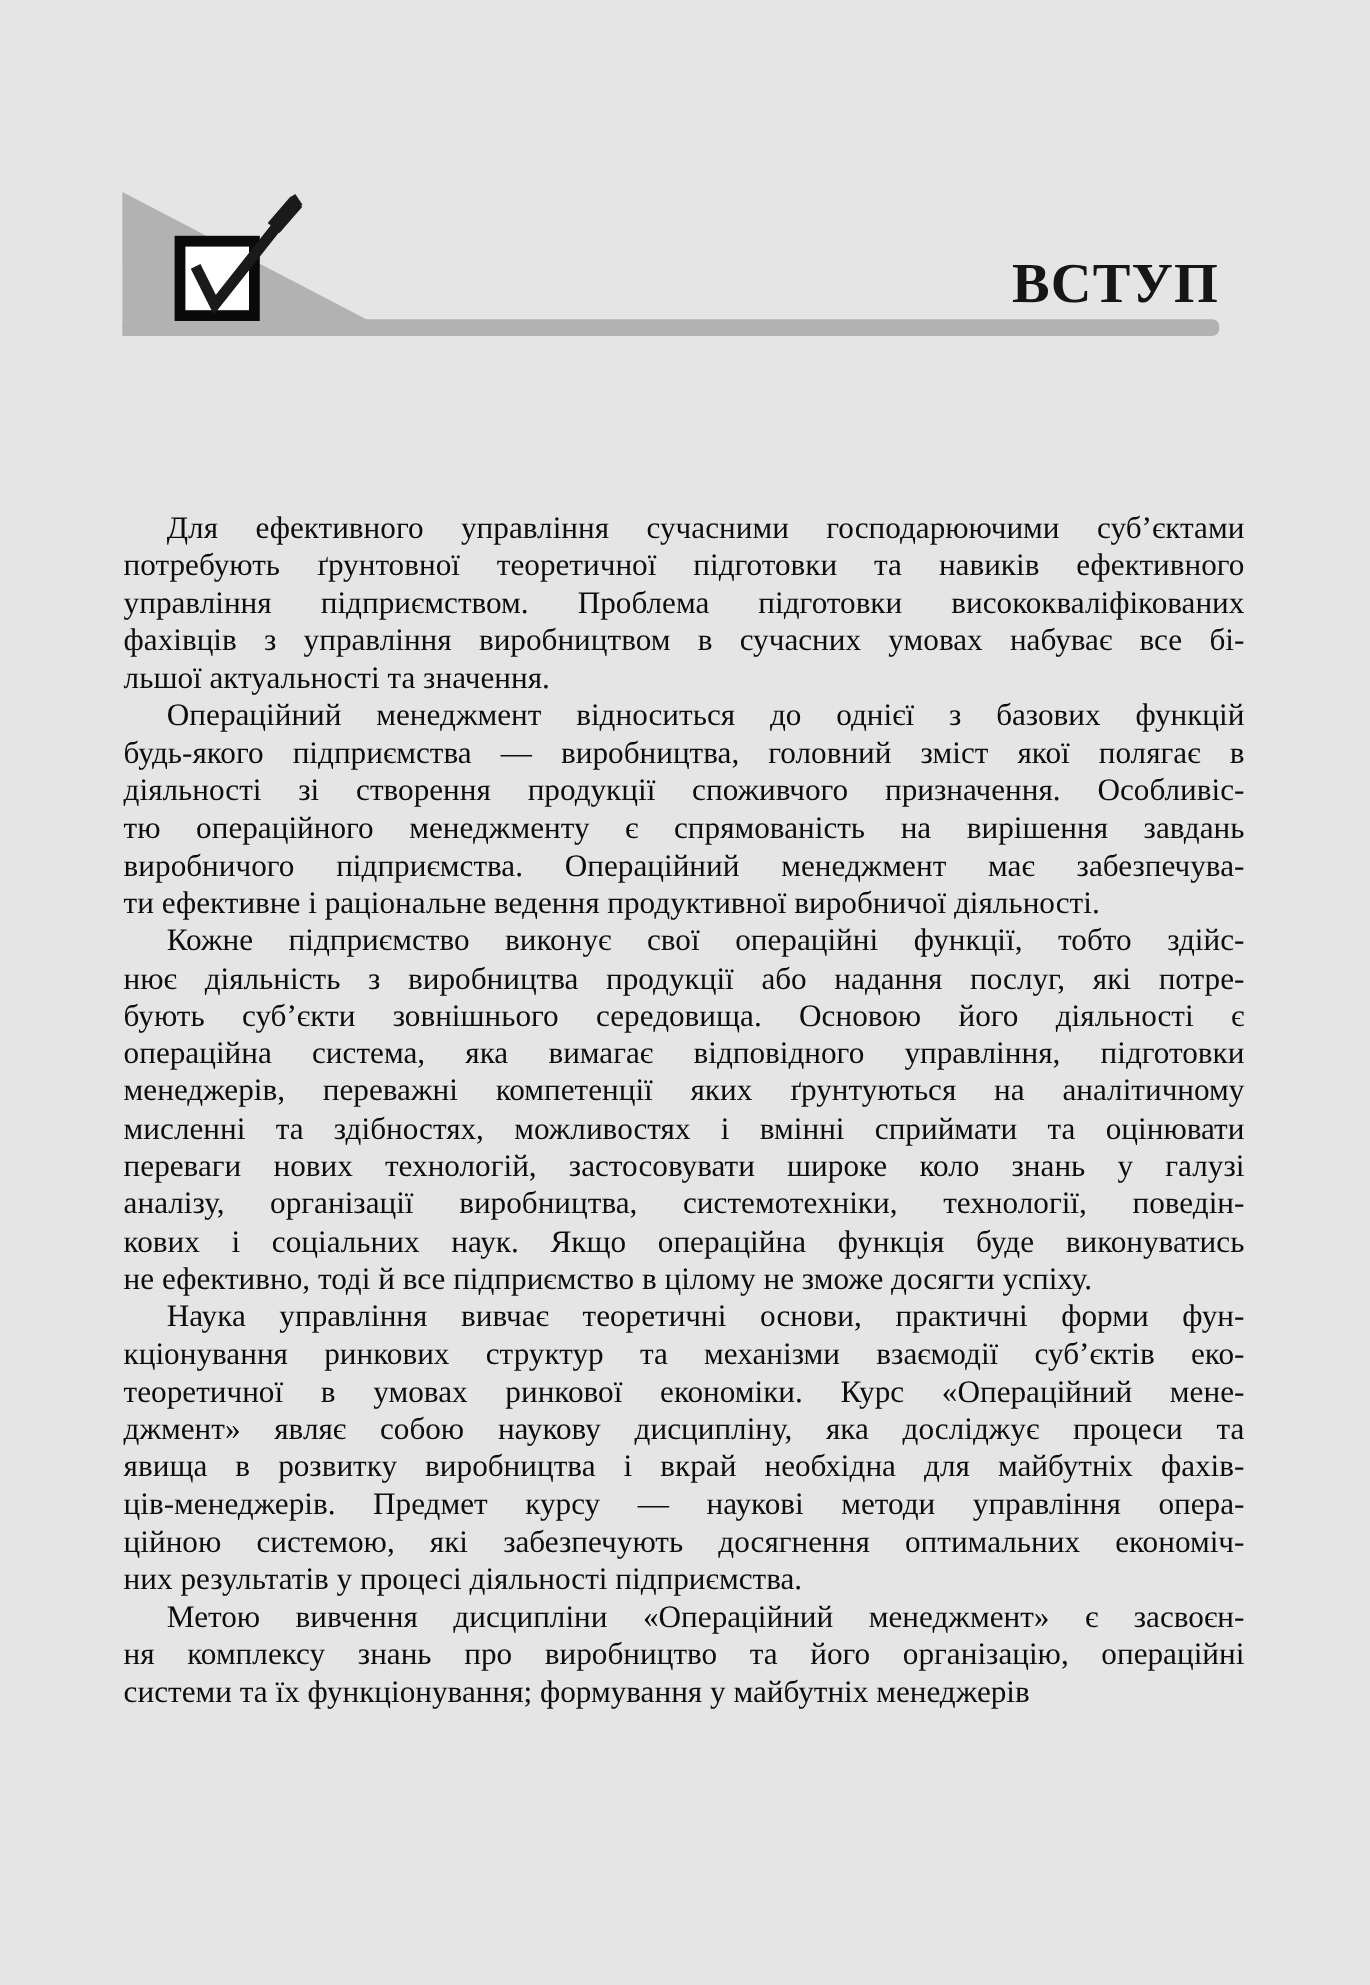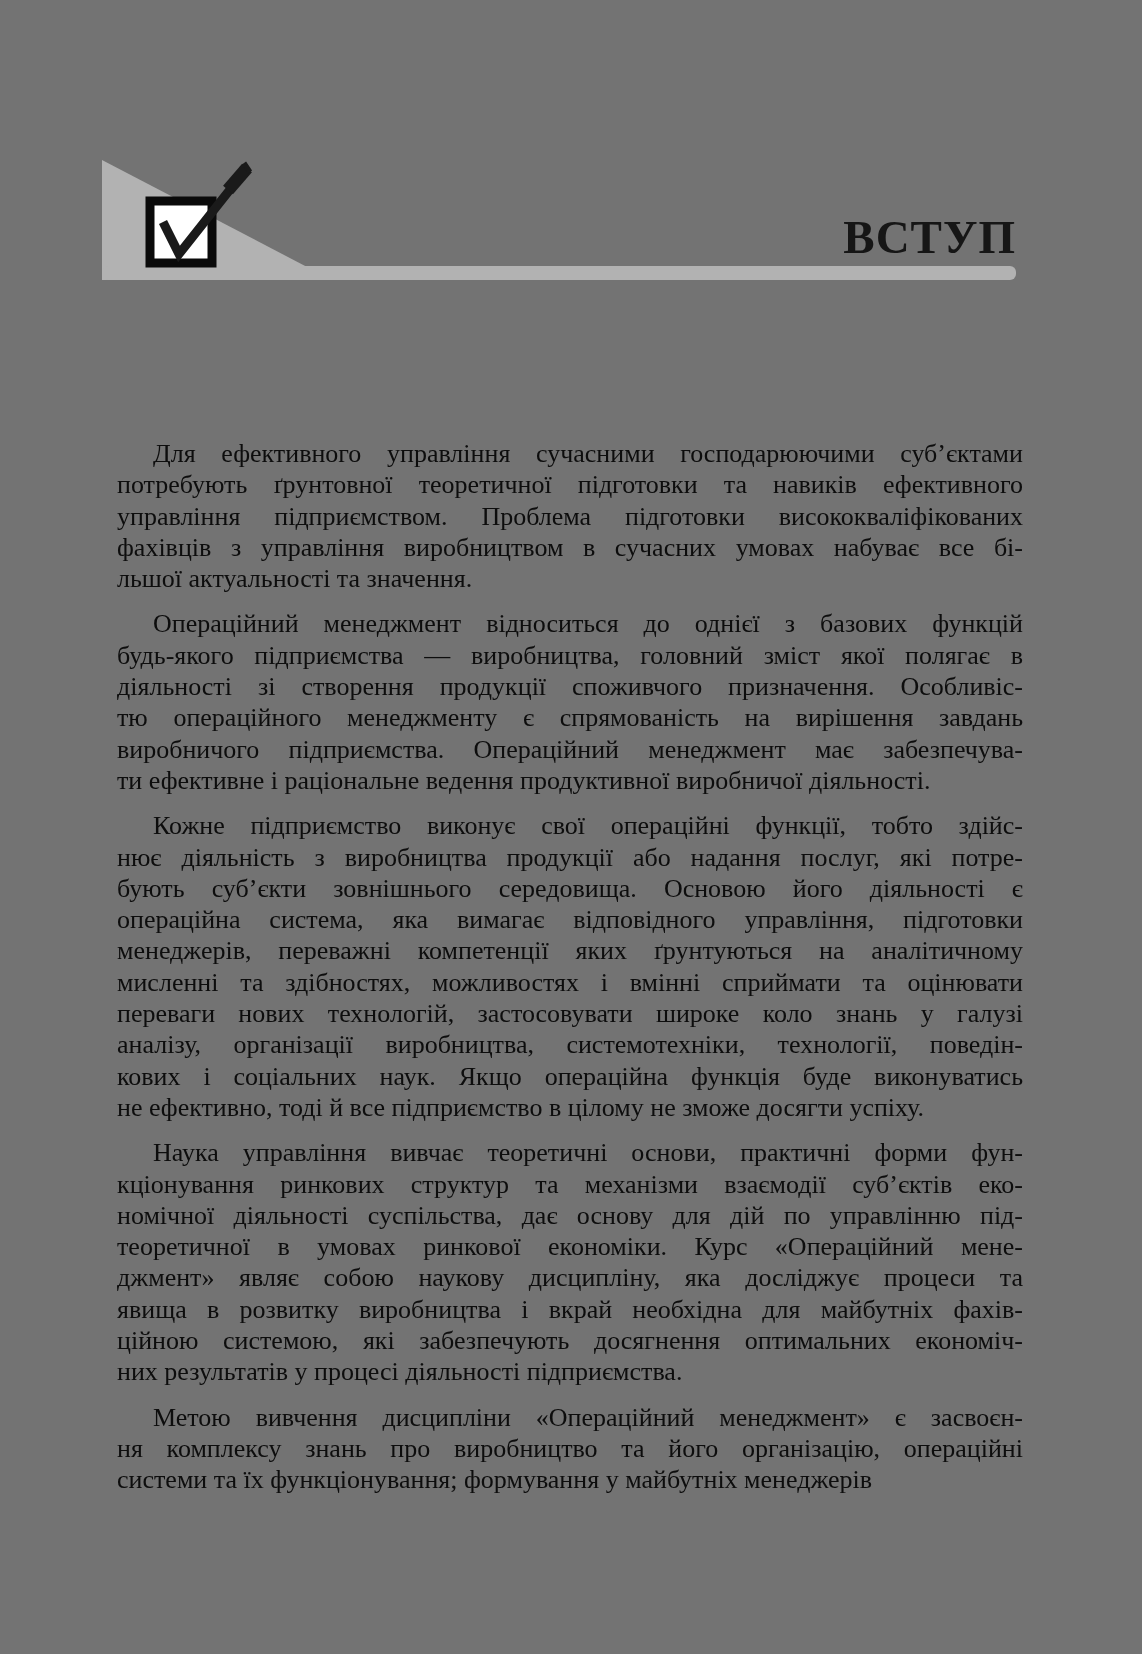--- a/index.html
+++ b/index.html
@@ -1,20 +1,20 @@
 <!DOCTYPE html>
 <html><head>
 <meta charset="utf-8">
 <style>
   html, body { margin: 0; padding: 0; background: #ffffff; }
   .page {
     position: relative;
     width: 1142px;
     height: 1654px;
-    background: #737373;
+    background: #e5e5e5;
     font-family: "Liberation Serif", serif;
     color: #0d0d0d;
     overflow: hidden;
   }
   .header-graphic {
     position: absolute;
     left: 0; top: 0;
     width: 1142px; height: 300px;
   }
   .chapter-title {
@@ -30,21 +30,21 @@
   }
   .body-text {
     position: absolute;
     left: 103px;
     top: 424px;
     width: 934px;
     font-size: 26px;
     line-height: 31.3px;
     color: #0d0d0d;
   }
-  .para { margin: 14px; }
+  .para { margin: 0; }
   .line {
     text-align: justify;
     text-align-last: justify;
     white-space: normal;
     height: 31.3px;
     overflow: visible;
   }
   .line.first { text-indent: 36px; }
   .line.last {
     text-align: center;
@@ -96,24 +96,24 @@
         <div class="line">менеджерів, переважні компетенції яких ґрунтуються на аналітичному</div>
         <div class="line">мисленні та здібностях, можливостях і вмінні сприймати та оцінювати</div>
         <div class="line">переваги нових технологій, застосовувати широке коло знань у галузі</div>
         <div class="line">аналізу, організації виробництва, системотехніки, технології, поведін-</div>
         <div class="line">кових і соціальних наук. Якщо операційна функція буде виконуватись</div>
         <div class="line last">не ефективно, тоді й все підприємство в цілому не зможе досягти успіху.</div>
       </div>
       <div class="para">
         <div class="line first">Наука управління вивчає теоретичні основи, практичні форми фун-</div>
         <div class="line">кціонування ринкових структур та механізми взаємодії суб’єктів еко-</div>
-        <div class="line">номічної діяльності суспільства, дає основу для дій по управлінню під-</div>
         <div class="line">теоретичної в умовах ринкової економіки. Курс «Операційний мене-</div>
         <div class="line">джмент» являє собою наукову дисципліну, яка досліджує процеси та</div>
         <div class="line">явища в розвитку виробництва і вкрай необхідна для майбутніх фахів-</div>
+        <div class="line">ців-менеджерів. Предмет курсу — наукові методи управління опера-</div>
         <div class="line">ційною системою, які забезпечують досягнення оптимальних економіч-</div>
         <div class="line last">них результатів у процесі діяльності підприємства.</div>
       </div>
       <div class="para">
         <div class="line first">Метою вивчення дисципліни «Операційний менеджмент» є засвоєн-</div>
         <div class="line">ня комплексу знань про виробництво та його організацію, операційні</div>
         <div class="line last">системи та їх функціонування; формування у майбутніх менеджерів</div>
       </div>
     </div>
 

